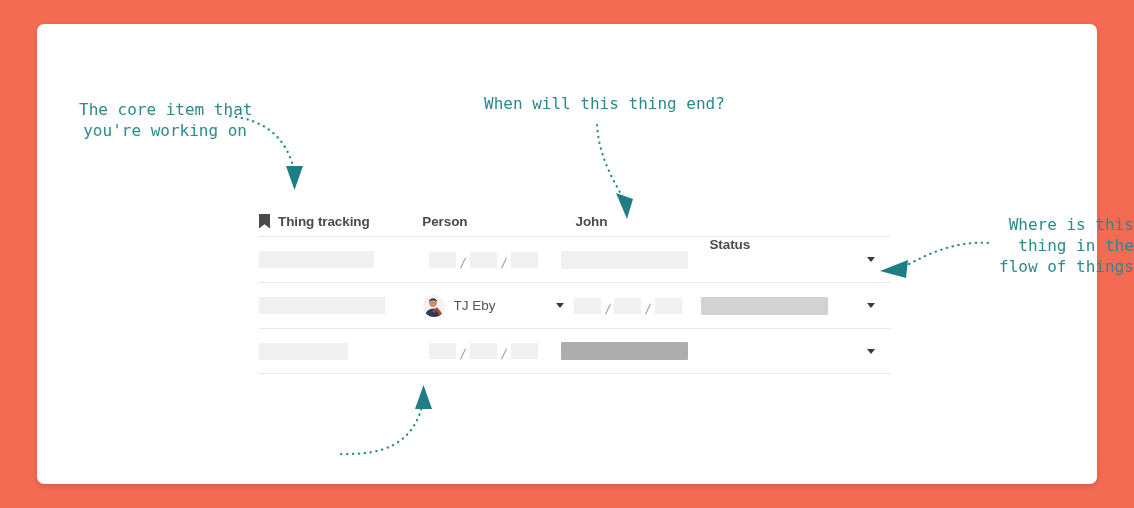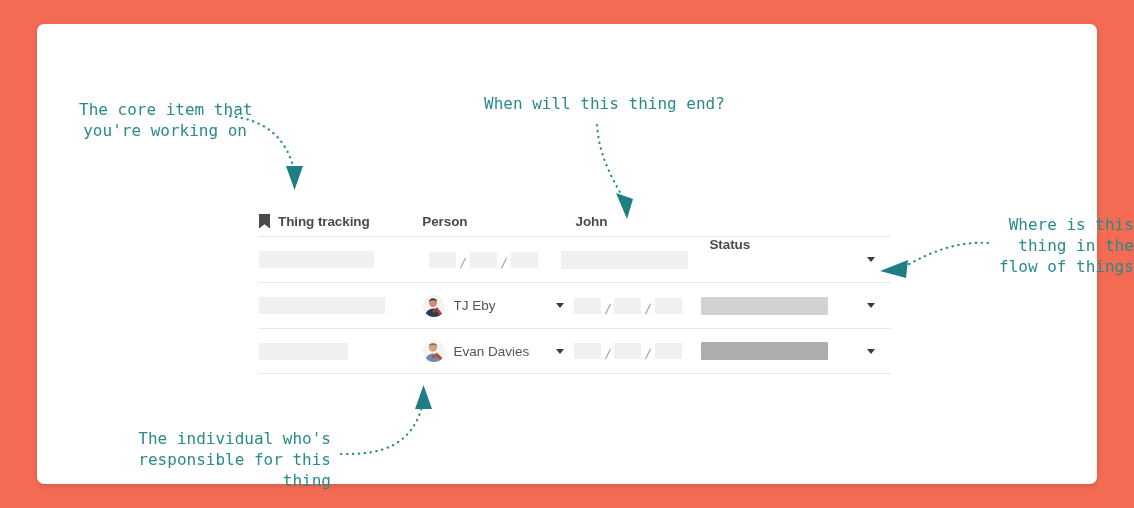--- a/index.html
+++ b/index.html
@@ -152,23 +152,20 @@
 
   <div class="annot" id="annot-status">Where is this
 thing in the
 flow of things</div>
 
   <svg class="arrow-svg" style="left:815px; top:190px;" width="140" height="70" viewBox="0 0 140 70">
     <path d="M 136 29 C 105 27, 78 38, 48 55" stroke="#2A8A8C" stroke-width="2.2" fill="none" stroke-linecap="round" stroke-dasharray="0.4 5.5"></path>
     <path d="M 56 46 L 54 64 L 28 57 Z" fill="#1F7E84"></path>
   </svg>
 
-  <div class="annot" id="annot-person">The individual who's
-responsible for this
-thing</div>
 
   <svg class="arrow-svg" style="left:298px; top:335px;" width="120" height="110" viewBox="0 0 120 110">
     <path d="M 6 95 C 48 96, 78 86, 88 44" stroke="#2A8A8C" stroke-width="2.2" fill="none" stroke-linecap="round" stroke-dasharray="0.4 5.5"></path>
     <path d="M 80 50 L 97 50 L 88.5 26 Z" fill="#1F7E84"></path>
   </svg>
 
   <div id="table">
 
     <div class="thead">
       <div class="th col-thing">
@@ -230,34 +227,20 @@
       </div>
       <div class="cell-end">
         <span class="caret-end"></span>
       </div>
     </div>
 
     <div class="tr">
       <div class="cell-thing">
         <div class="ph-bar" style="width:89px;"></div>
       </div>
-      <div class="cell-person">
-        <span class="avatar">
-          <svg class="av-inner" viewBox="0 0 22 22">
-            <circle cx="11" cy="11" r="11" fill="#F4F4F4"></circle>
-            <ellipse cx="10.5" cy="20.5" rx="8" ry="7" fill="#6F8BB0"></ellipse>
-            <ellipse cx="10" cy="7.4" rx="4.1" ry="4.4" fill="#D6A281"></ellipse>
-            <path d="M5.9 6.2 C5.9 2.4, 14.1 2.4, 14.1 6.2 C12.7 4.6, 7.3 4.6, 5.9 6.2 Z" fill="#9A6B3F"></path>
-            <path d="M13.5 12.5 L20 18.5 L17.8 20.8 L12 15 Z" fill="#C04A30"></path>
-            <circle cx="10.8" cy="16.6" r="1.7" fill="#C04A30"></circle>
-          </svg>
-        </span>
-        <span class="person-name">Evan Davies</span>
-        <span class="caret"></span>
-      </div>
       <div class="cell-date">
         <span class="date-box"></span>
         <span class="date-sep">/</span>
         <span class="date-box"></span>
         <span class="date-sep">/</span>
         <span class="date-box"></span>
       </div>
       <div class="cell-status">
         <span class="status-bar" style="background:#ADADAD;"></span>
       </div>

